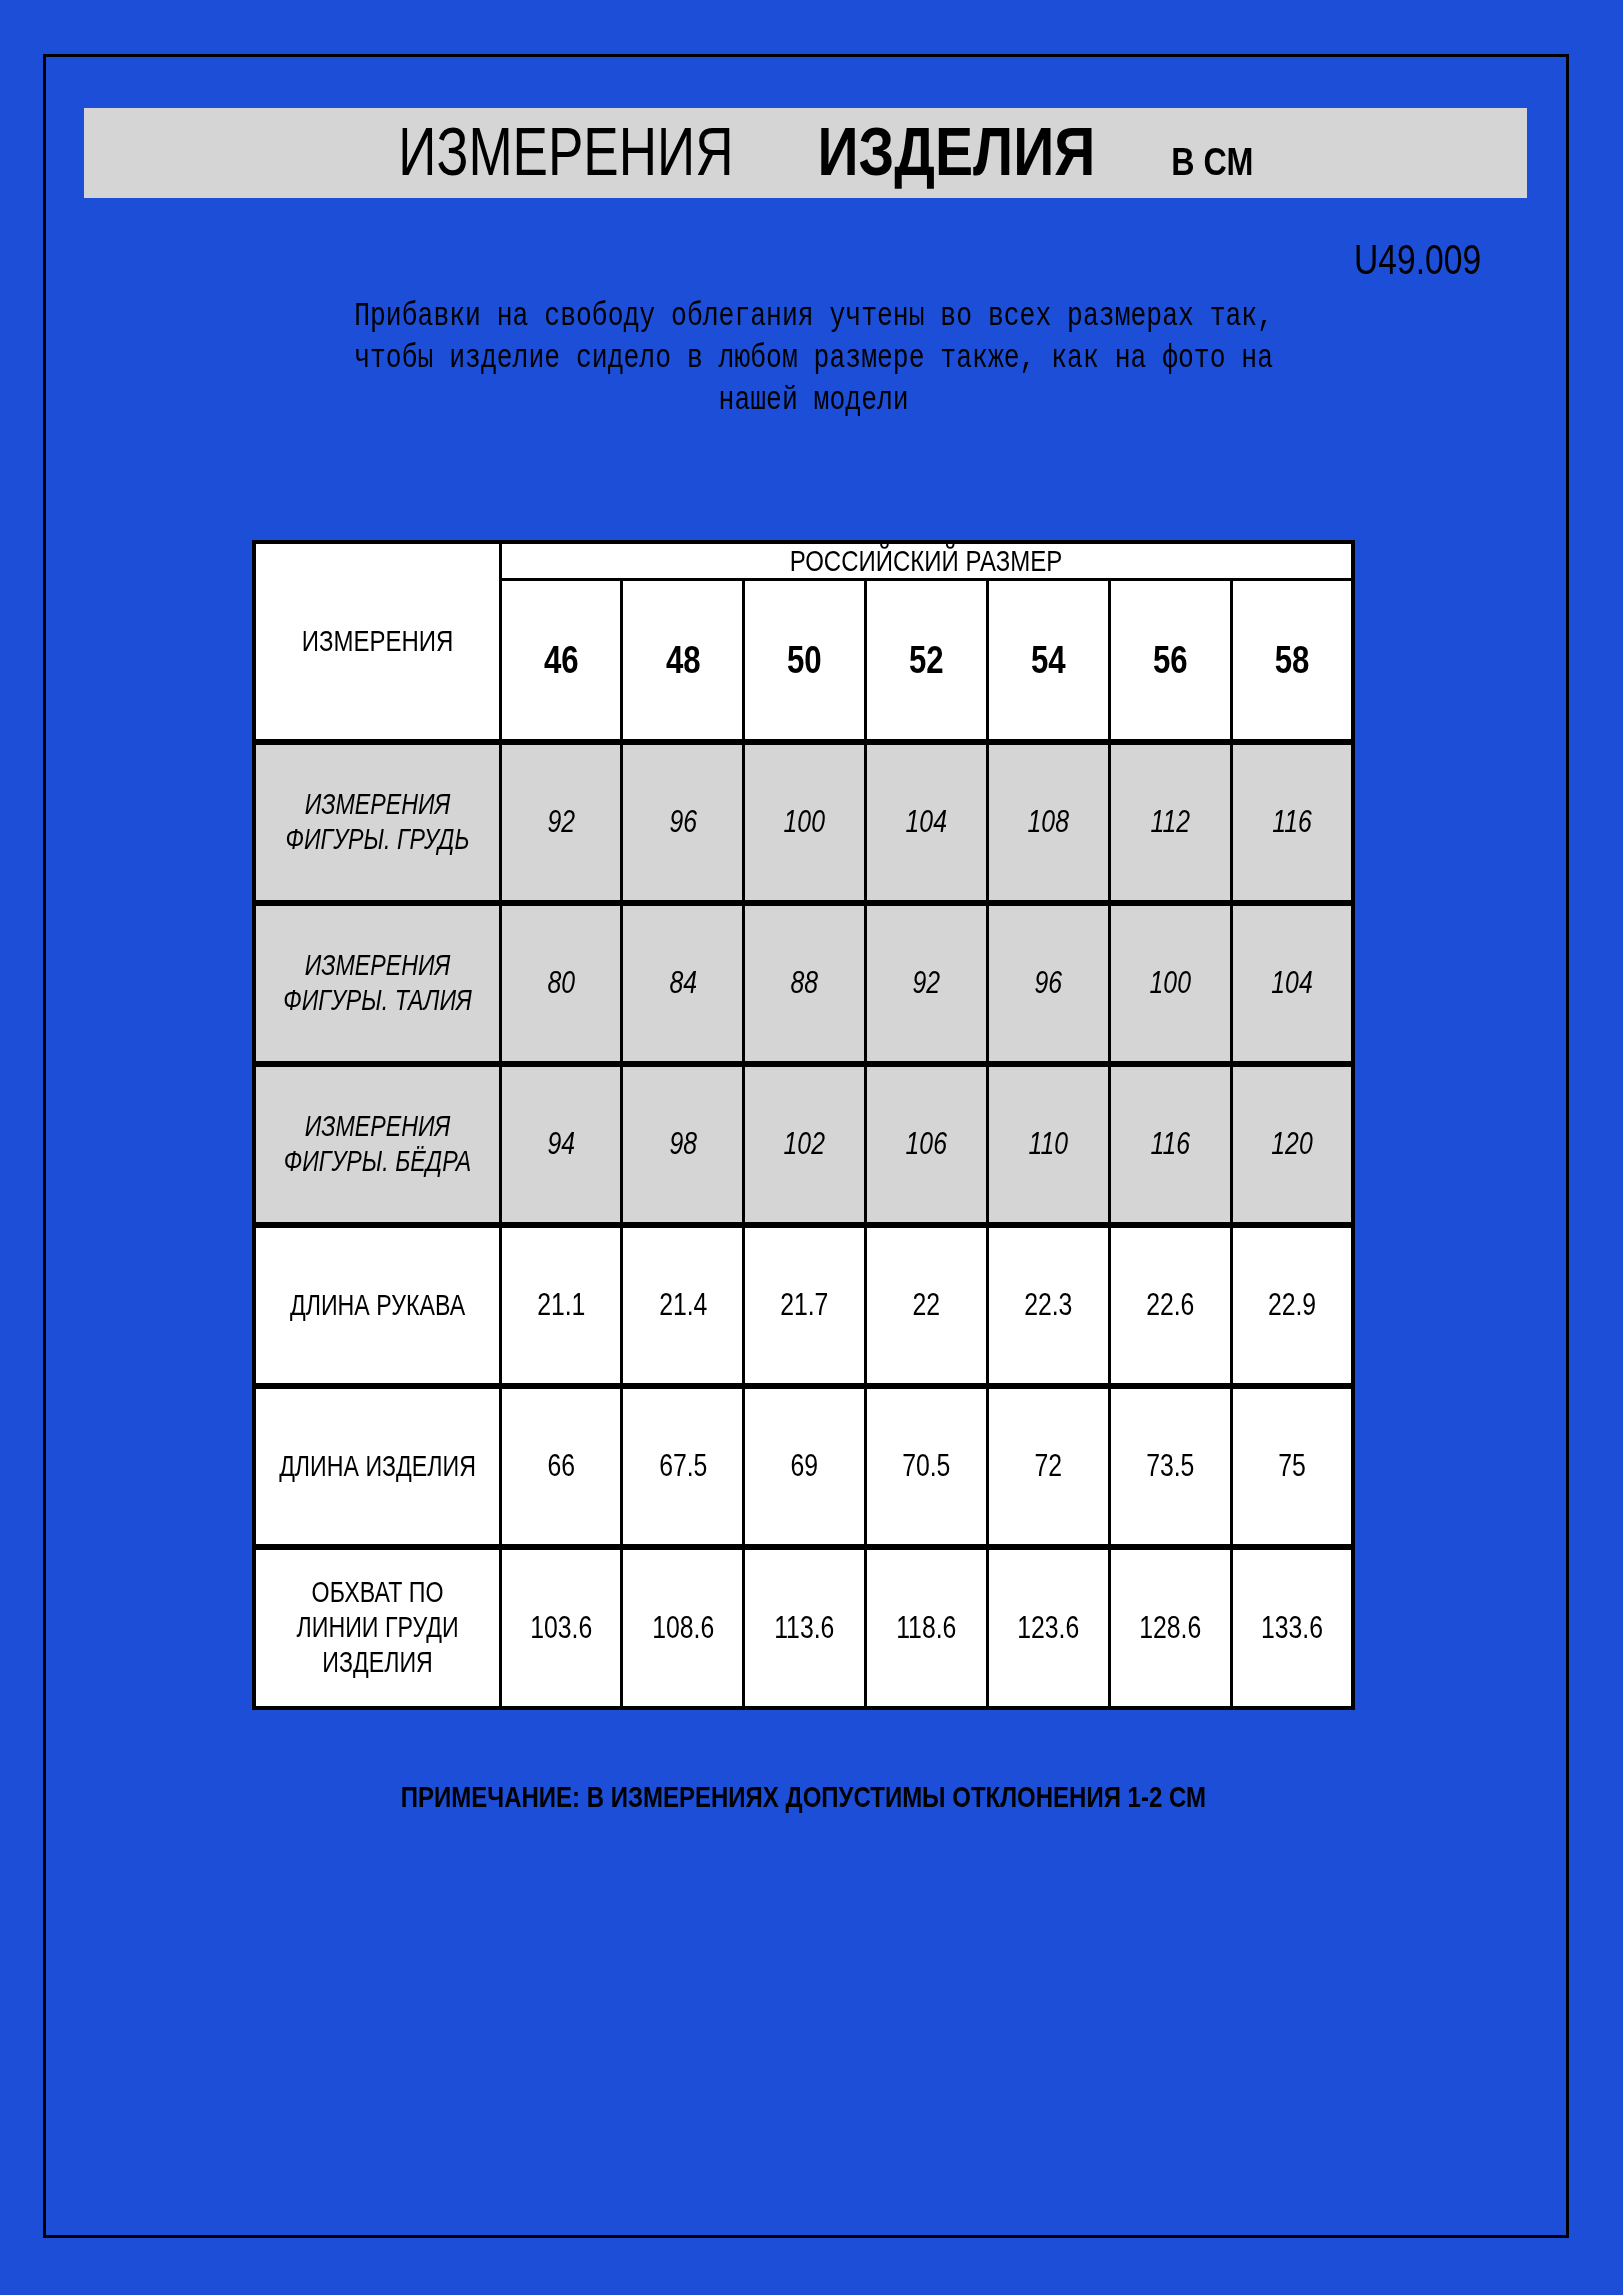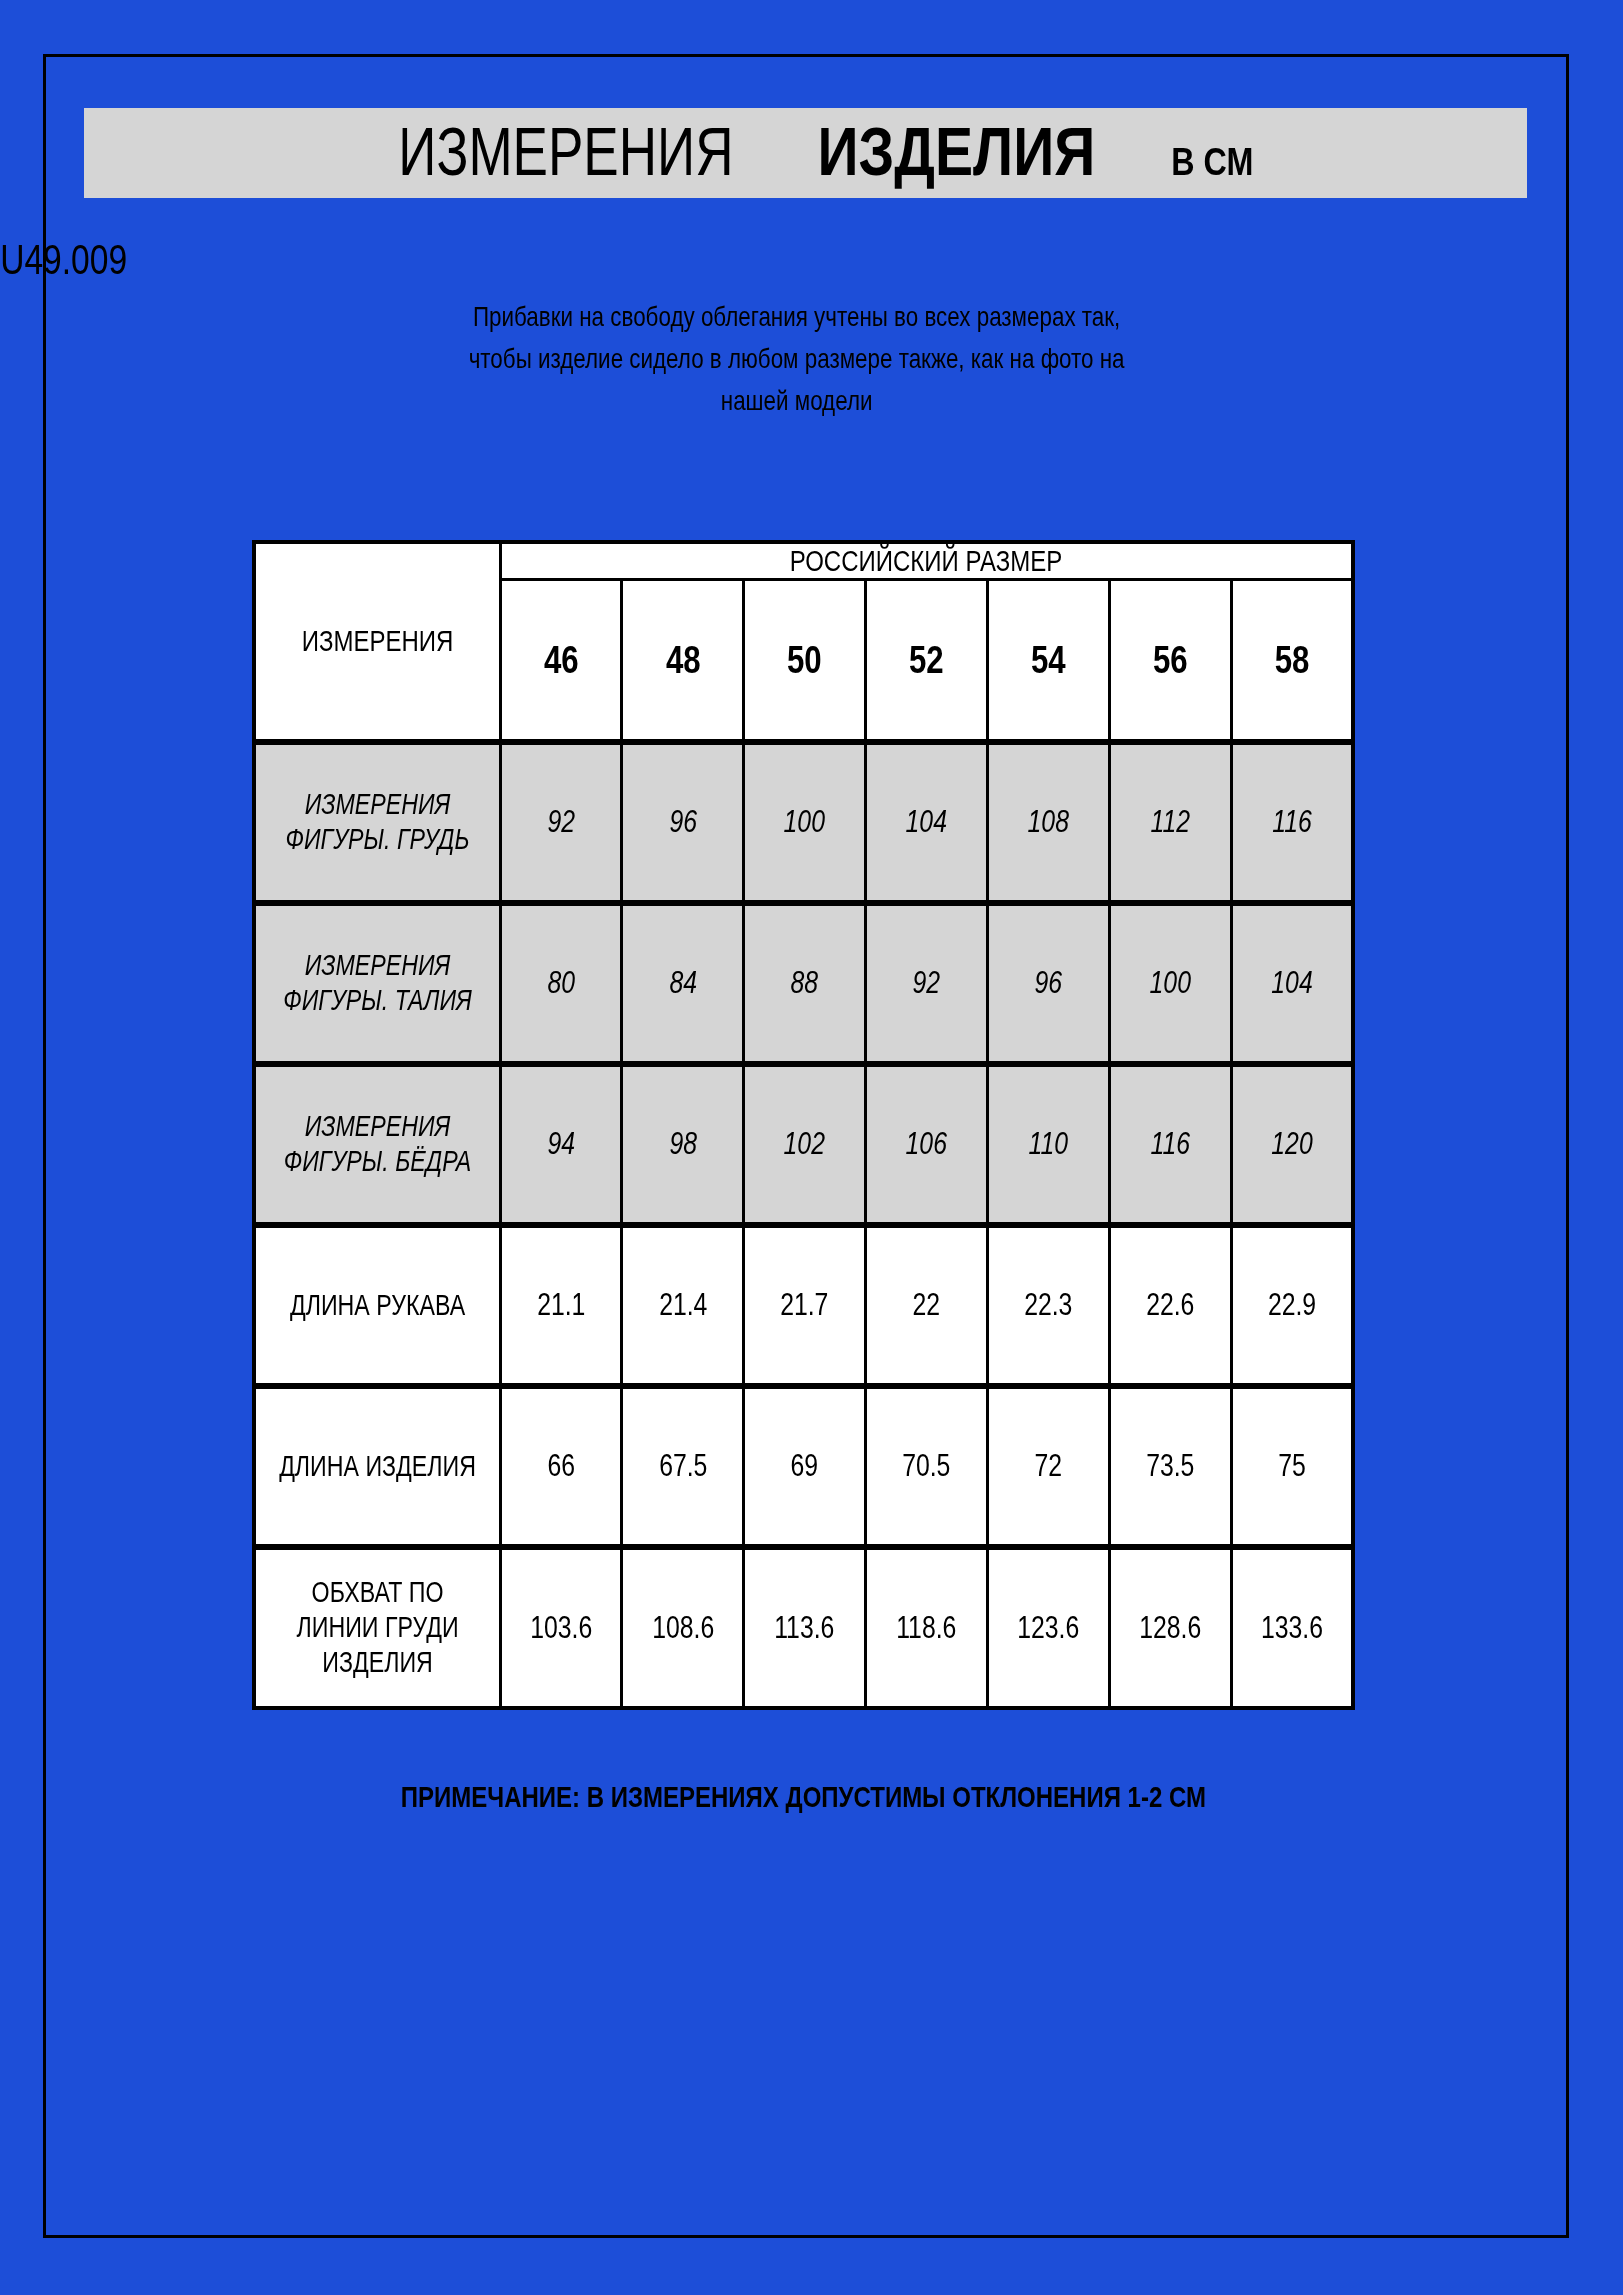--- a/index.html
+++ b/index.html
@@ -12,22 +12,22 @@
 
   
   .title-band{position:absolute;left:84px;top:108px;width:1443px;height:90px;background:#d5d5d5;
               display:flex;align-items:baseline;justify-content:center;padding-top:9.2px;box-sizing:border-box;}
   .t-word{display:inline-block;line-height:1;transform-origin:center;}
   .t1{font-size:68px;transform:scaleX(0.78);}
   .t2{font-size:68px;font-weight:bold;transform:scaleX(0.84);margin-left:10.5px;}
   .t3{font-size:38px;font-weight:bold;transform:scaleX(0.85);margin-left:42px;}
 
   
-  .article{position:absolute;left:0;top:237px;width:1481px;text-align:left;font-size:42px;line-height:1.1;}
-  .descr{position:absolute;left:260px;top:296px;width:1073px;text-align:center;font-size:28px;line-height:42px;}
+  .article{position:absolute;left:0;top:237px;width:1481px;text-align:right;font-size:42px;line-height:1.1;}
+  .descr{position:absolute;left:277px;top:296px;width:1073px;text-align:center;font-size:33px;line-height:42px;font-family:Liberation Mono, monospace;}
 
   
   table.size-table{position:absolute;left:252px;top:540px;width:1103px;border-collapse:collapse;
                    table-layout:fixed;border:4.6px solid #000;background:#fff;}
   col.c-label{width:246px;}
   th,td{border-left:3.9px solid #000;padding:0;text-align:center;vertical-align:middle;font-weight:normal;}
   th.first,td.first{border-left:none;}
   tr.r-toph{height:36px;}
   th.rus-head{border-bottom:3.9px solid #000;font-size:30px;}
   tr.r-sizes{height:162px;}

